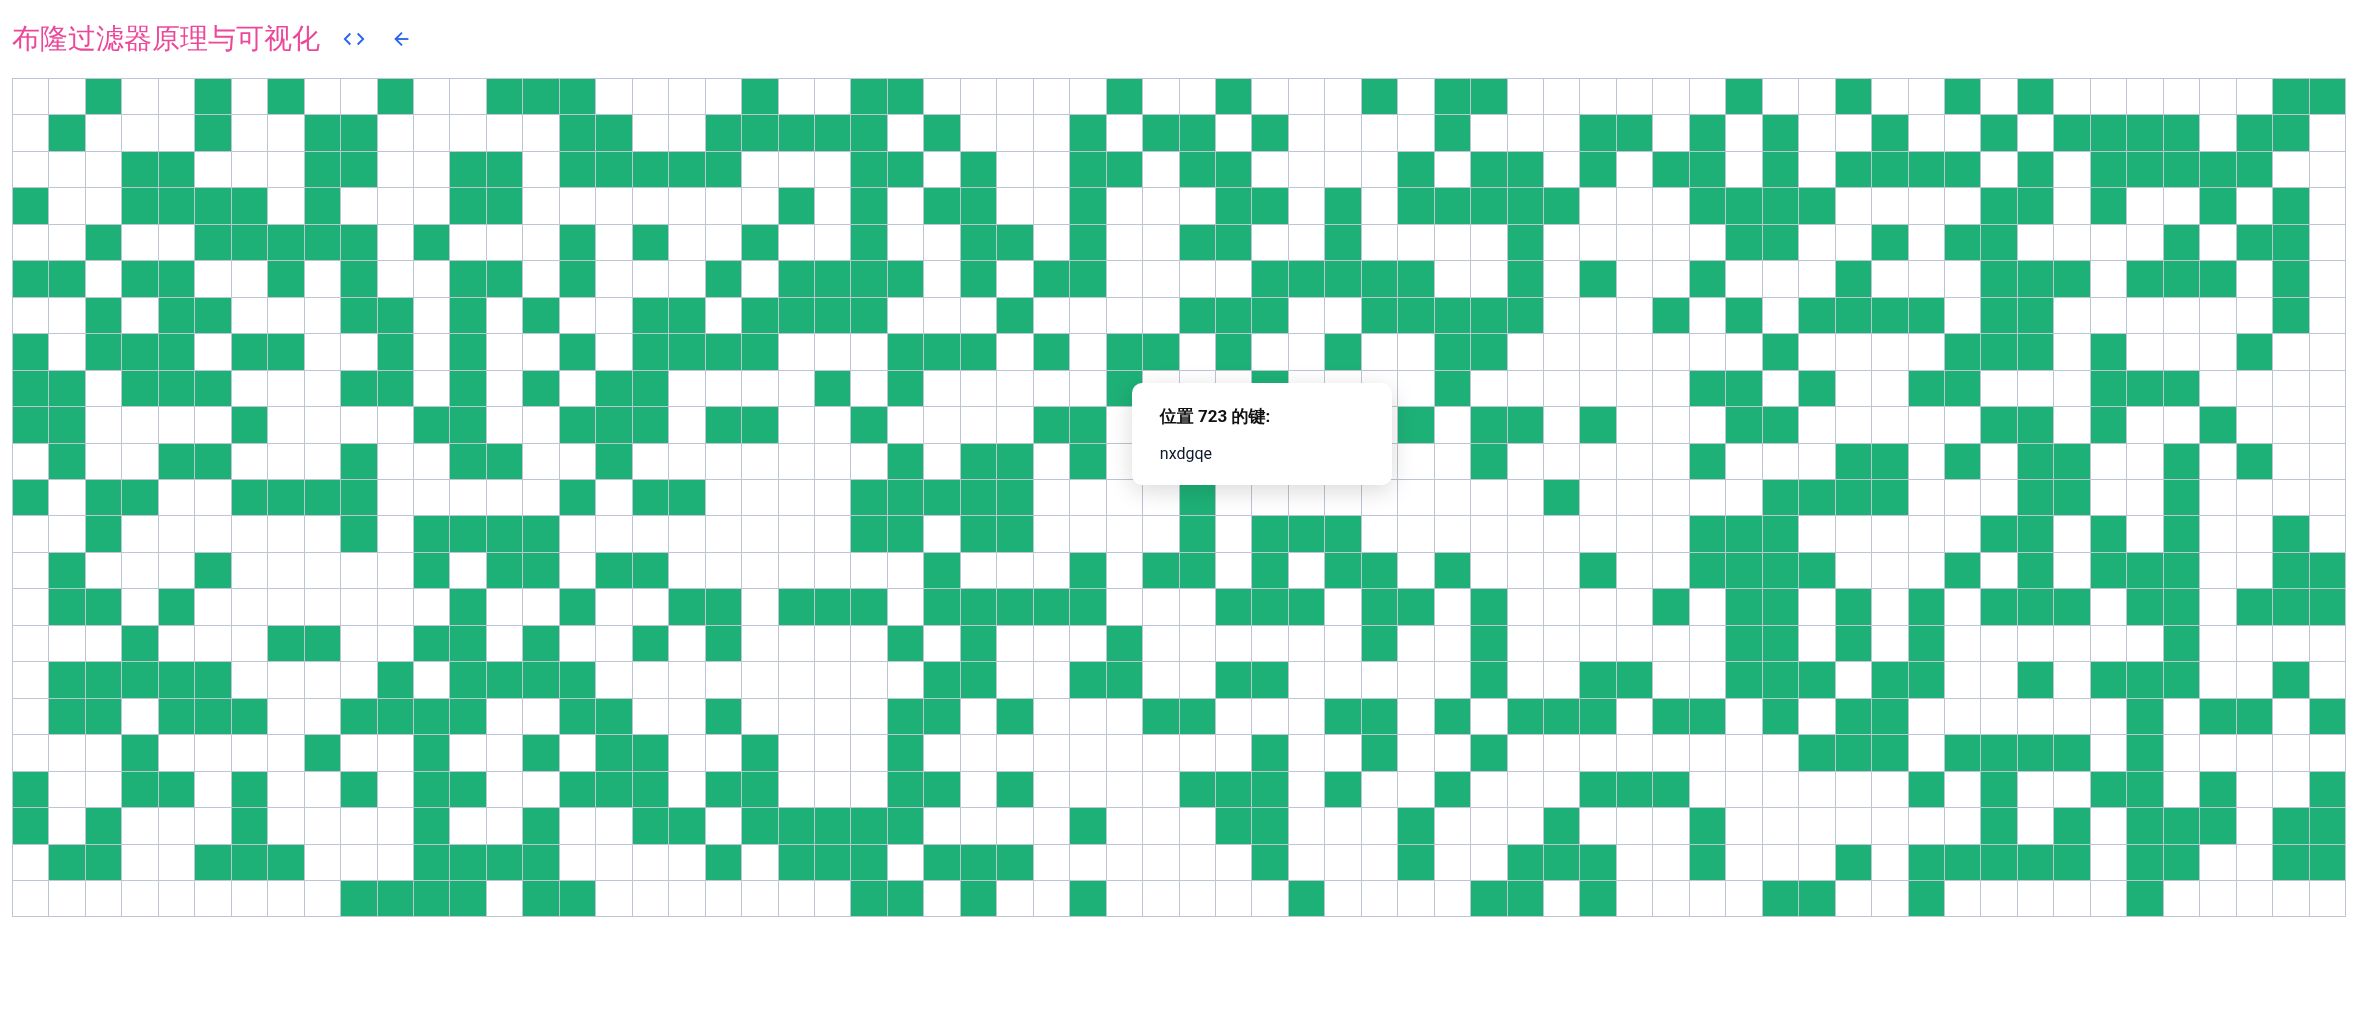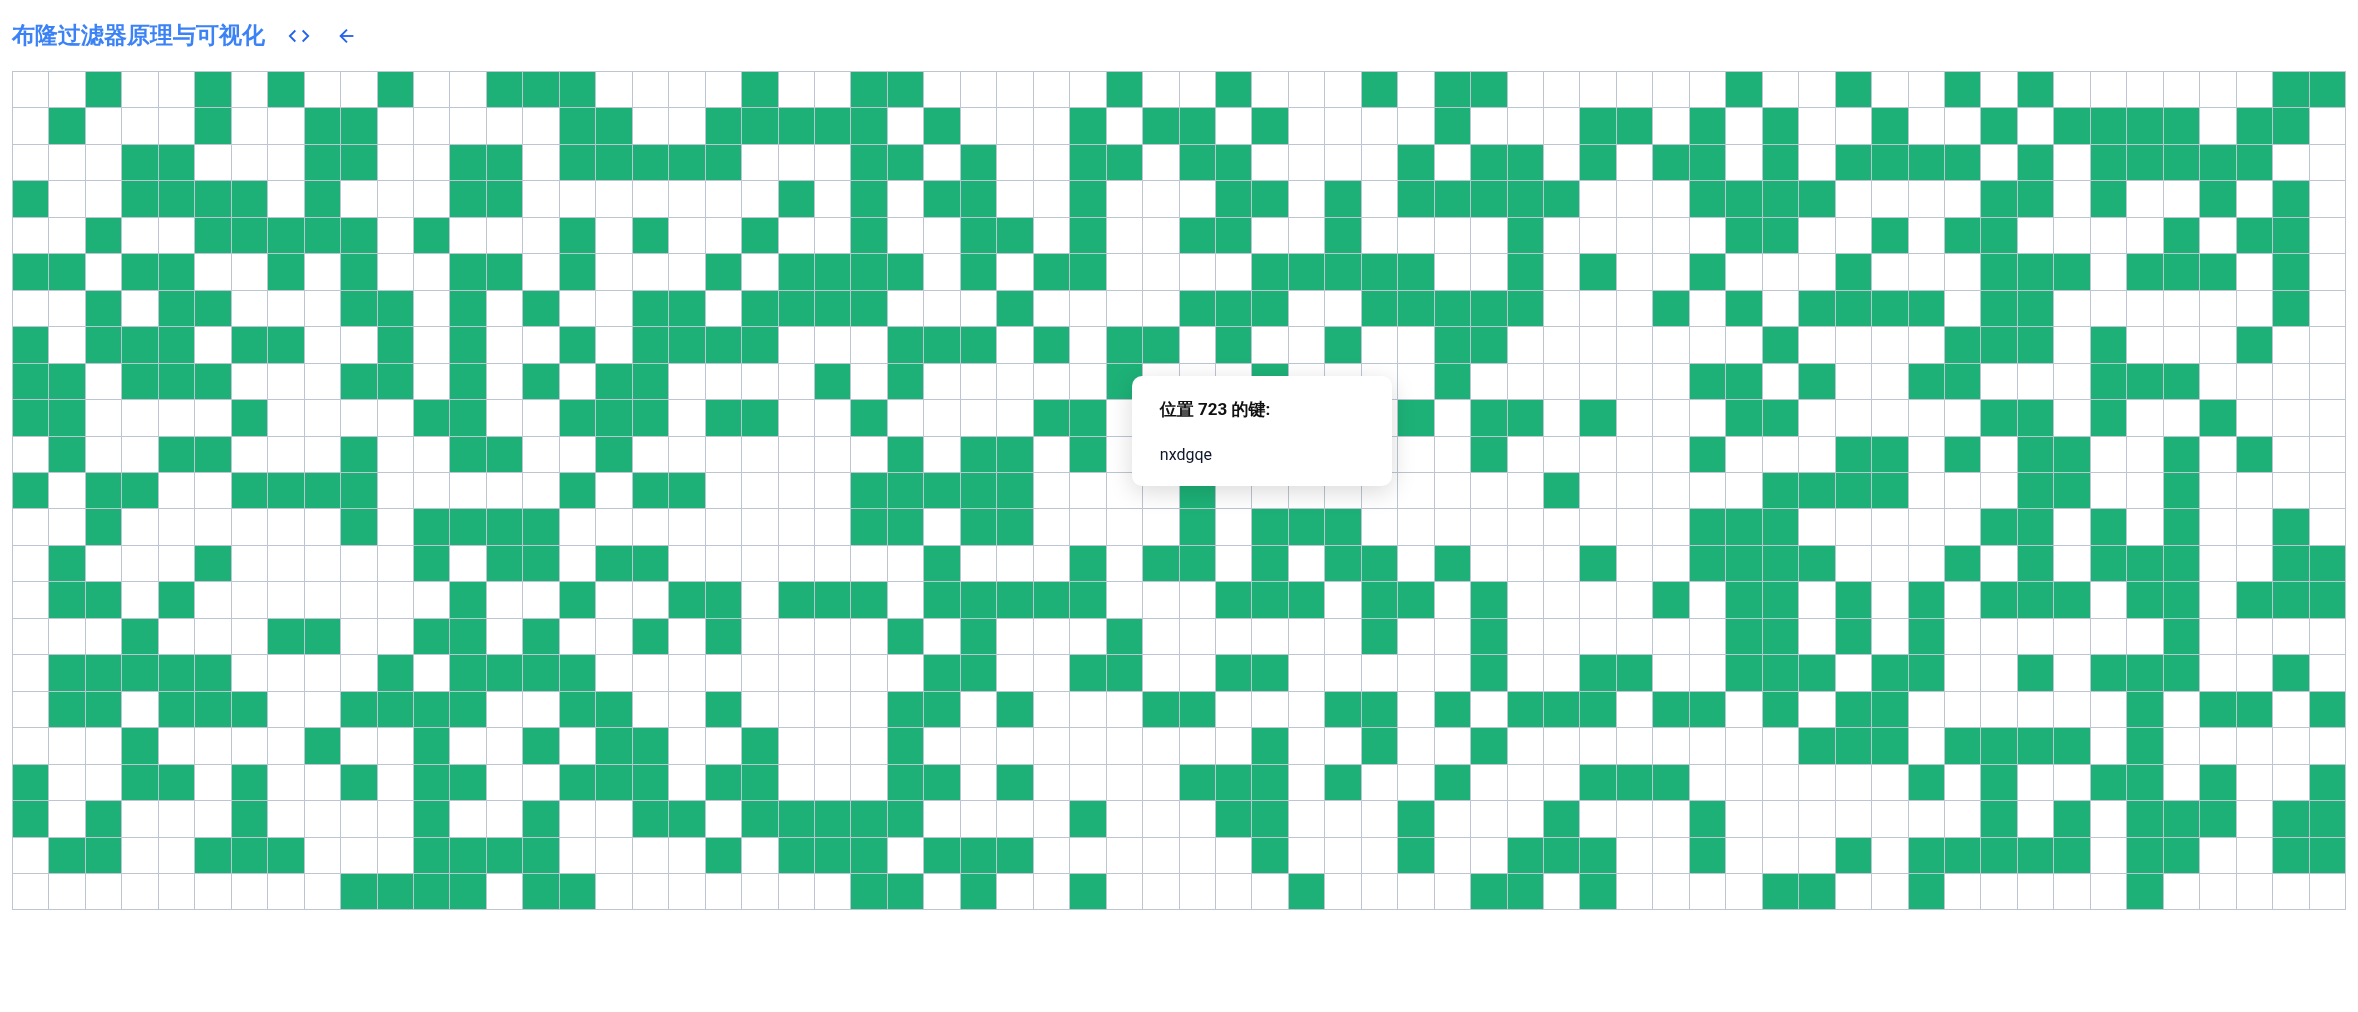--- a/index.html
+++ b/index.html
@@ -1,26 +1,26 @@
 <!DOCTYPE html>
 <html><head>
 <meta charset="utf-8">
 <style>
 * { margin: 0; padding: 0; box-sizing: border-box; }
 body { font-family: -apple-system, BlinkMacSystemFont, "Segoe UI", Roboto, sans-serif; background: #fff; }
 .header { display: flex; align-items: center; gap: 20px; padding: 20px 12px 20px 12px; }
-.title { font-size: 23px; font-weight: 700; color: #3b82f6; }
+.title { font-size: 28px; font-weight: 400; color: #ec4899; }
 .icon-btn { width: 28px; height: 28px; display: inline-flex; align-items: center; justify-content: center; cursor: pointer; color: #2563eb; }
 .icon-btn svg { width: 22px; height: 22px; stroke: #2563eb; stroke-width: 2; fill: none; }
 .grid-wrap { padding: 0 12px; position: relative; }
 .grid { display: grid; grid-template-columns: repeat(64, 1fr); gap: 1px; background: #bcc5d1; border: 1px solid #bcc5d1; }
 .cell { aspect-ratio: 1/1; background: #fff; }
 .cell.on { background: #1db177; }
 .tooltip { position: absolute; left: 48%; top: 305px; background: #fff; border-radius: 10px; box-shadow: 0 6px 24px rgba(0,0,0,0.15); padding: 22px 28px; min-width: 260px; z-index: 10; }
-.tooltip-title { font-size: 17px; font-weight: 700; color: #111; margin-bottom: 24px; }
+.tooltip-title { font-size: 17px; font-weight: 700; color: #111; margin-bottom: 16px; }
 .tooltip-body { font-size: 16px; color: #0f172a; }
 </style>
 </head>
 <body>
 
 <div class="header">
   <div class="title">布隆过滤器原理与可视化</div>
   <div class="icon-btn">
     <svg viewBox="0 0 24 24">
         <polyline points="16 18 22 12 16 6"></polyline>

